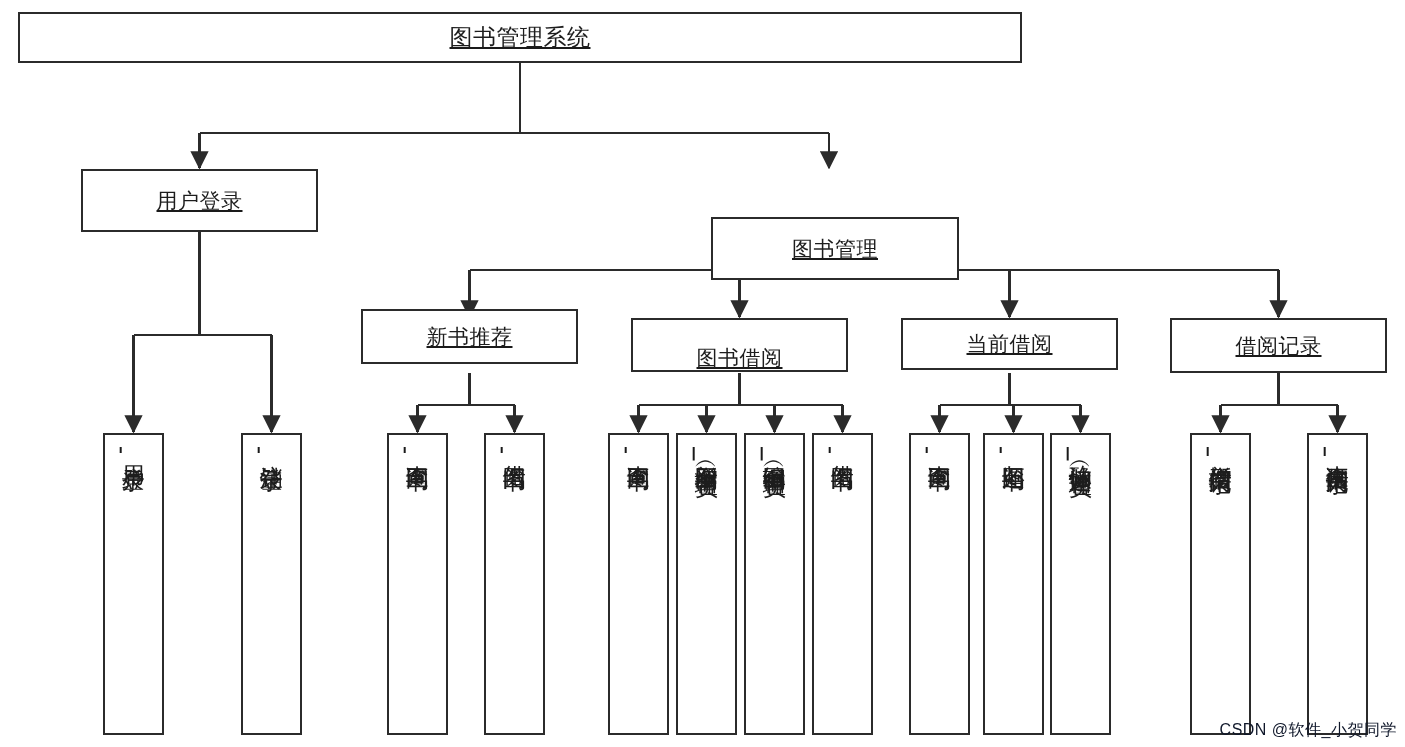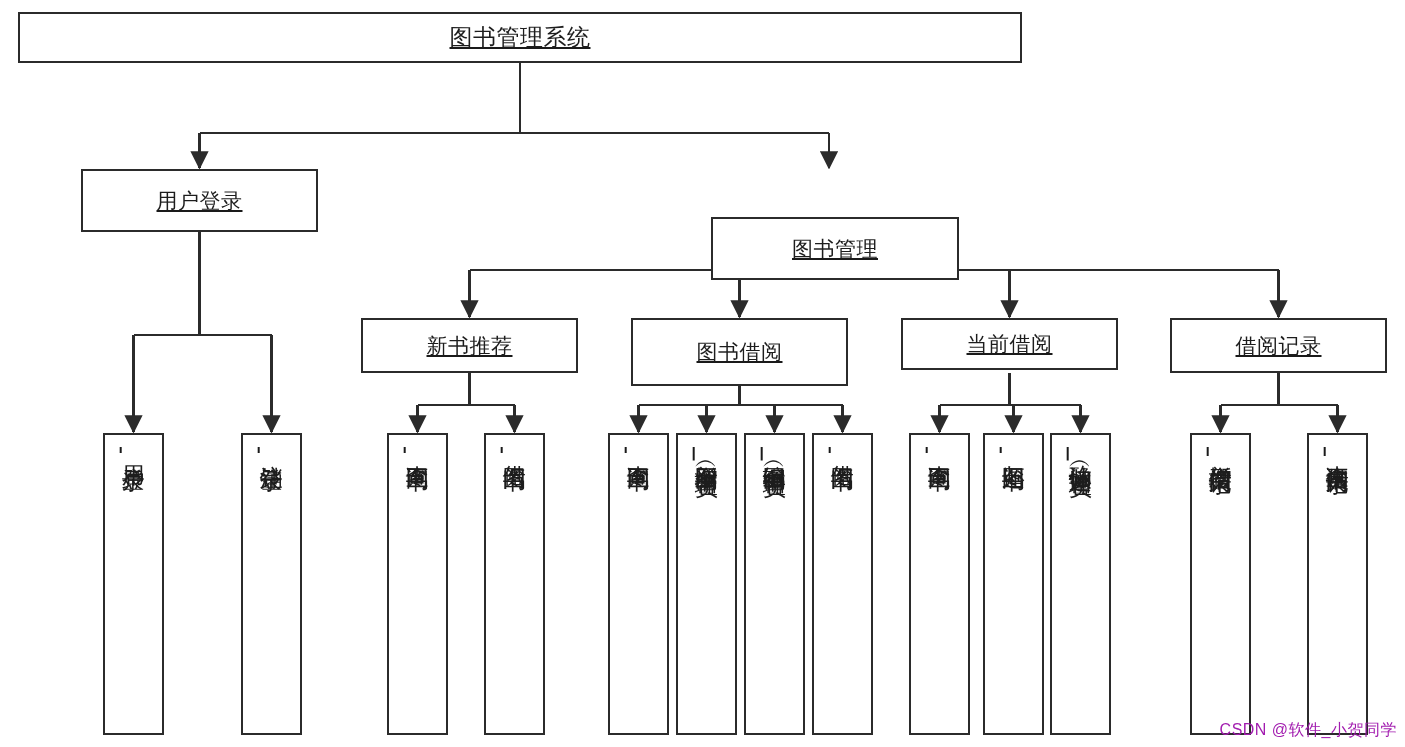--- a/index.html
+++ b/index.html
@@ -59,21 +59,21 @@
     font-size: 23px;
     line-height: 1.06;
     letter-spacing: 1.5px;
     white-space: nowrap;
   }
   #watermark {
     position: absolute;
     right: 8px;
     bottom: 6px;
     font-size: 16px;
-    color: #a21caf;
+    color: #0f172a;
     letter-spacing: 0.5px;
     z-index: 6;
     white-space: nowrap;
   }
 </style>
 </head>
 <body>
 
 <div id="canvas">
 
@@ -123,24 +123,24 @@
   <div id="nodes">
       <div class="node root" id="node-root" style="left: 18px; top: 12px; width: 1004px; height: 51px;">
         <span class="node-label">图书管理系统</span>
       </div>
       <div class="node" id="node-login" style="left: 81px; top: 169px; width: 237px; height: 63px;">
         <span class="node-label">用户登录</span>
       </div>
       <div class="node" id="node-bookmgr" style="left: 711px; top: 169px; width: 248px; height: 63px; margin-top: 48px;">
         <span class="node-label">图书管理</span>
       </div>
-      <div class="node" id="node-newbook" style="left: 361px; top: 318px; width: 217px; height: 55px;">
+      <div class="node" id="node-newbook" style="left: 361px; top: 309px; width: 217px; height: 55px;">
         <span class="node-label">新书推荐</span>
       </div>
-      <div class="node" id="node-borrow" style="left: 631px; top: 318px; width: 217px; height: 68px;">
+      <div class="node" id="node-borrow" style="left: 631px; top: 318px; width: 217px; height: 54px; align-items: flex-end;">
         <span class="node-label">图书借阅</span>
       </div>
       <div class="node" id="node-current" style="left: 901px; top: 318px; width: 217px; height: 52px;">
         <span class="node-label">当前借阅</span>
       </div>
       <div class="node" id="node-record" style="left: 1170px; top: 318px; width: 217px; height: 55px; align-items: center;">
         <span class="node-label">借阅记录</span>
       </div>
       <div class="node leaf" id="node-l_login" style="left: 103px; top: 433px; width: 61px; height: 302px;">
         <span class="node-label">用户登录</span>

